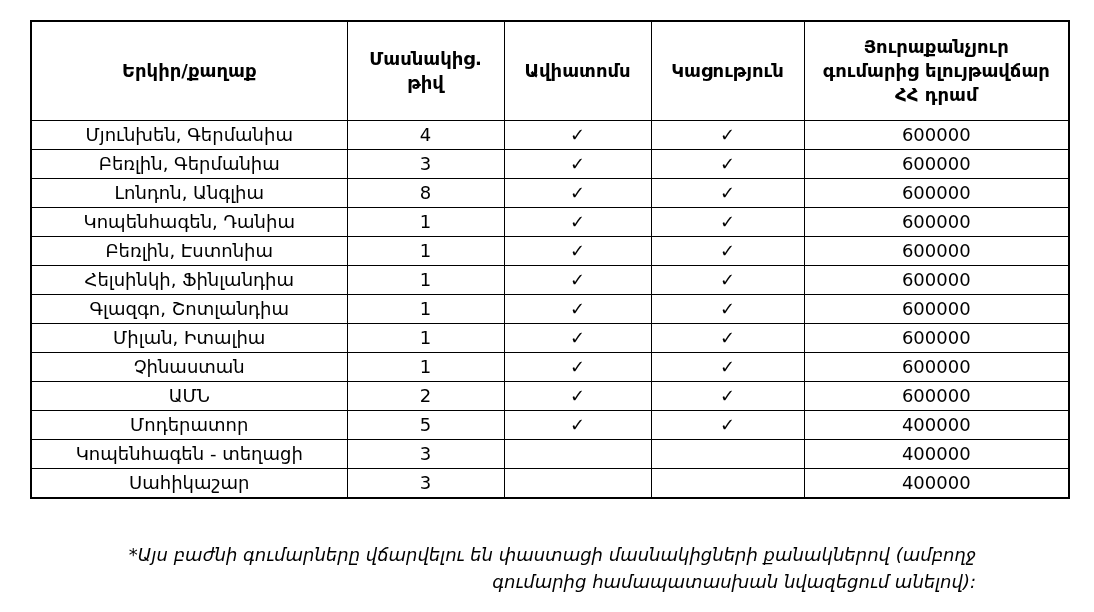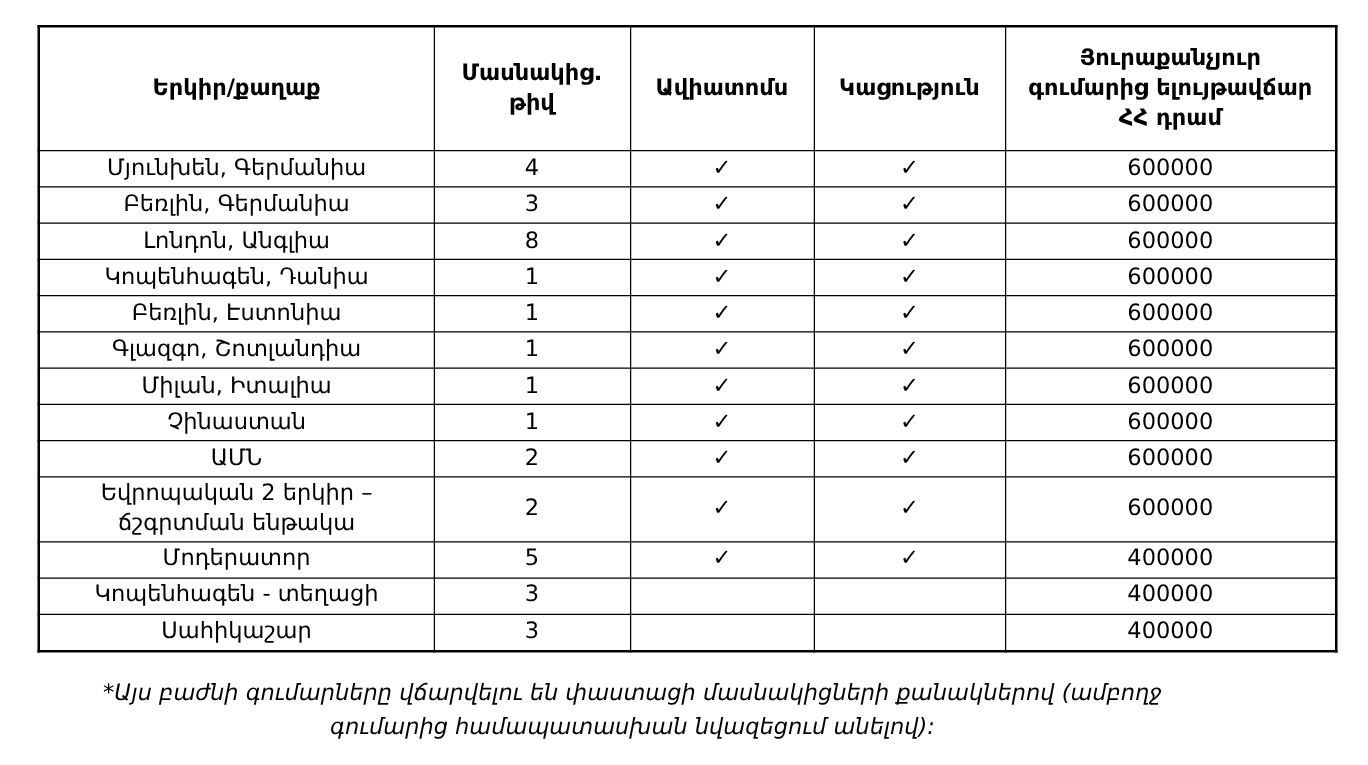--- a/index.html
+++ b/index.html
@@ -54,21 +54,21 @@
   }
   .footnote {
     position: absolute;
     left: 36px;
     top: 541px;
     width: 940px;
     margin: 0;
     font-style: italic;
     font-size: 18px;
     line-height: 1.5;
-    text-align: center;
+    text-align: right;
   }
 </style>
 </head>
 <body>
 
 <div class="page">
   <table class="participants">
     <colgroup>
       <col style="width:316px">
       <col style="width:157px">
@@ -115,20 +115,27 @@
         <td>600000</td>
       </tr>
       <tr>
         <td>Բեռլին, Էստոնիա</td>
         <td>1</td>
         <td>✓</td>
         <td>✓</td>
         <td>600000</td>
       </tr>
       <tr>
+        <td>Հելսինկի, Ֆինլանդիա</td>
+        <td>1</td>
+        <td>✓</td>
+        <td>✓</td>
+        <td>600000</td>
+      </tr>
+      <tr>
         <td>Գլազգո, Շոտլանդիա</td>
         <td>1</td>
         <td>✓</td>
         <td>✓</td>
         <td>600000</td>
       </tr>
       <tr>
         <td>Միլան, Իտալիա</td>
         <td>1</td>
         <td>✓</td>
@@ -137,27 +144,20 @@
       </tr>
       <tr>
         <td>Չինաստան</td>
         <td>1</td>
         <td>✓</td>
         <td>✓</td>
         <td>600000</td>
       </tr>
       <tr>
         <td>ԱՄՆ</td>
-        <td>2</td>
-        <td>✓</td>
-        <td>✓</td>
-        <td>600000</td>
-      </tr>
-      <tr>
-        <td>Եվրոպական 2 երկիր – ճշգրտման ենթակա</td>
         <td>2</td>
         <td>✓</td>
         <td>✓</td>
         <td>600000</td>
       </tr>
       <tr>
         <td>Մոդերատոր</td>
         <td>5</td>
         <td>✓</td>
         <td>✓</td>

